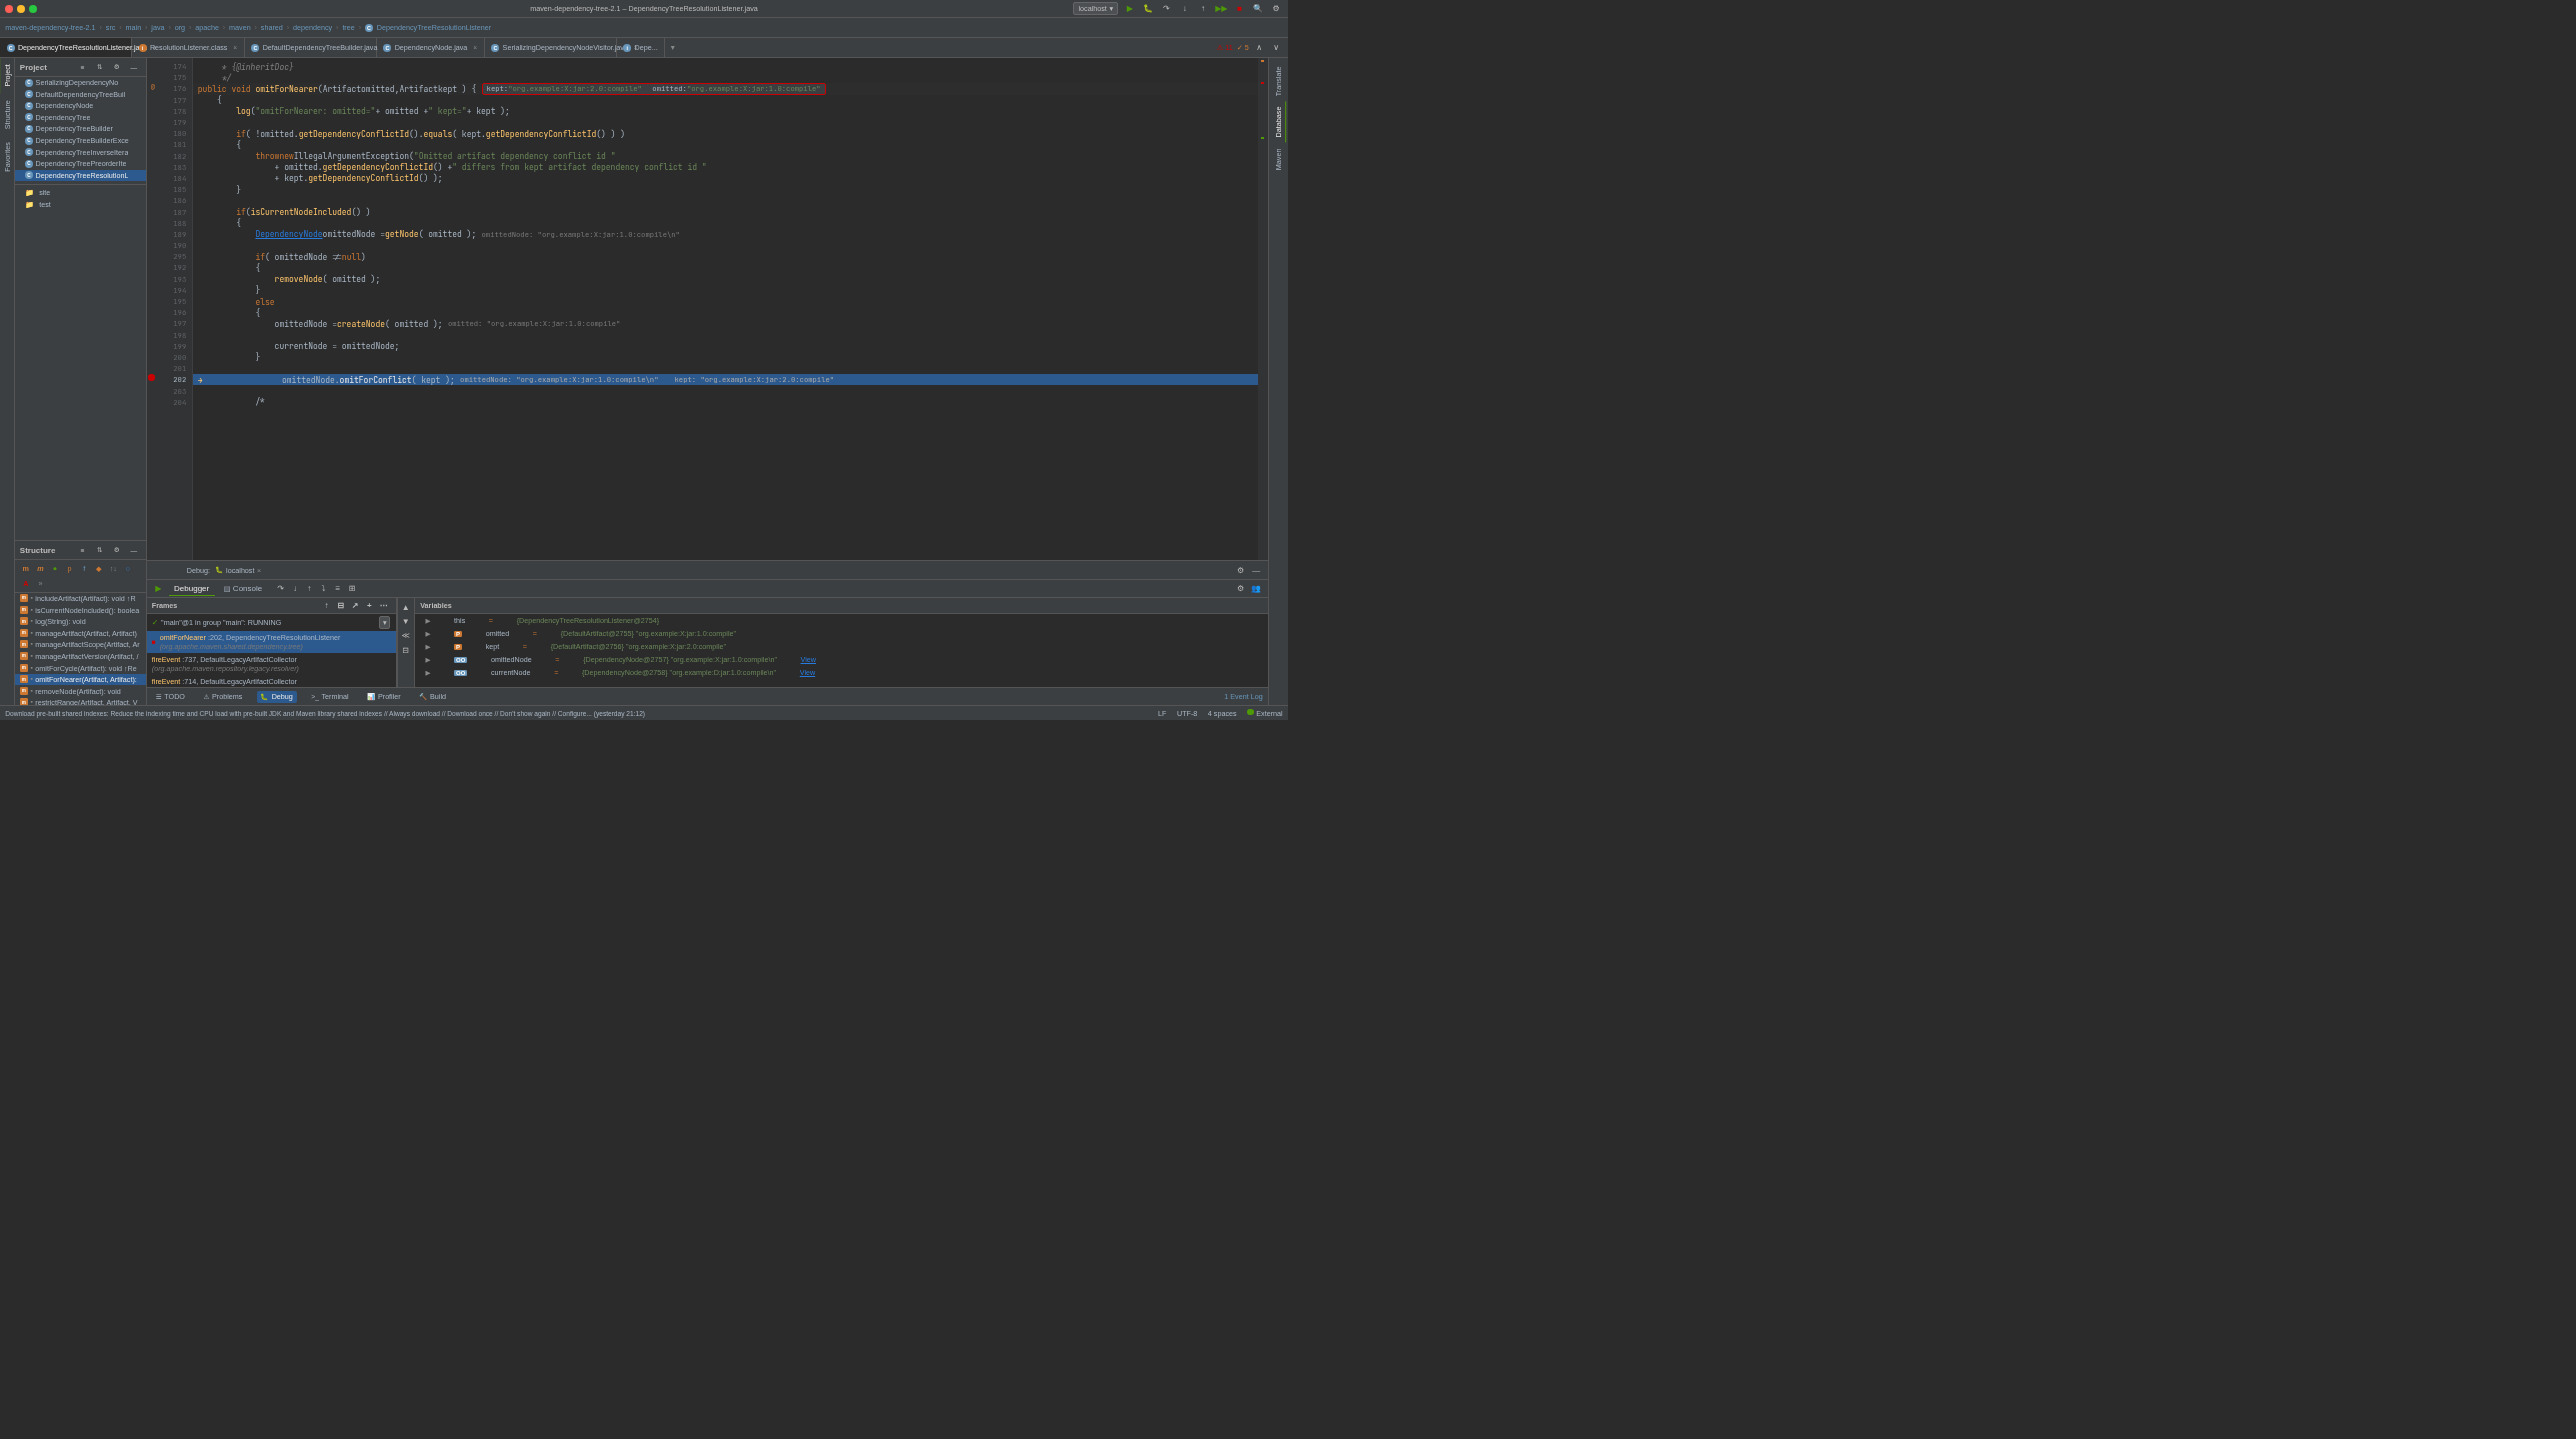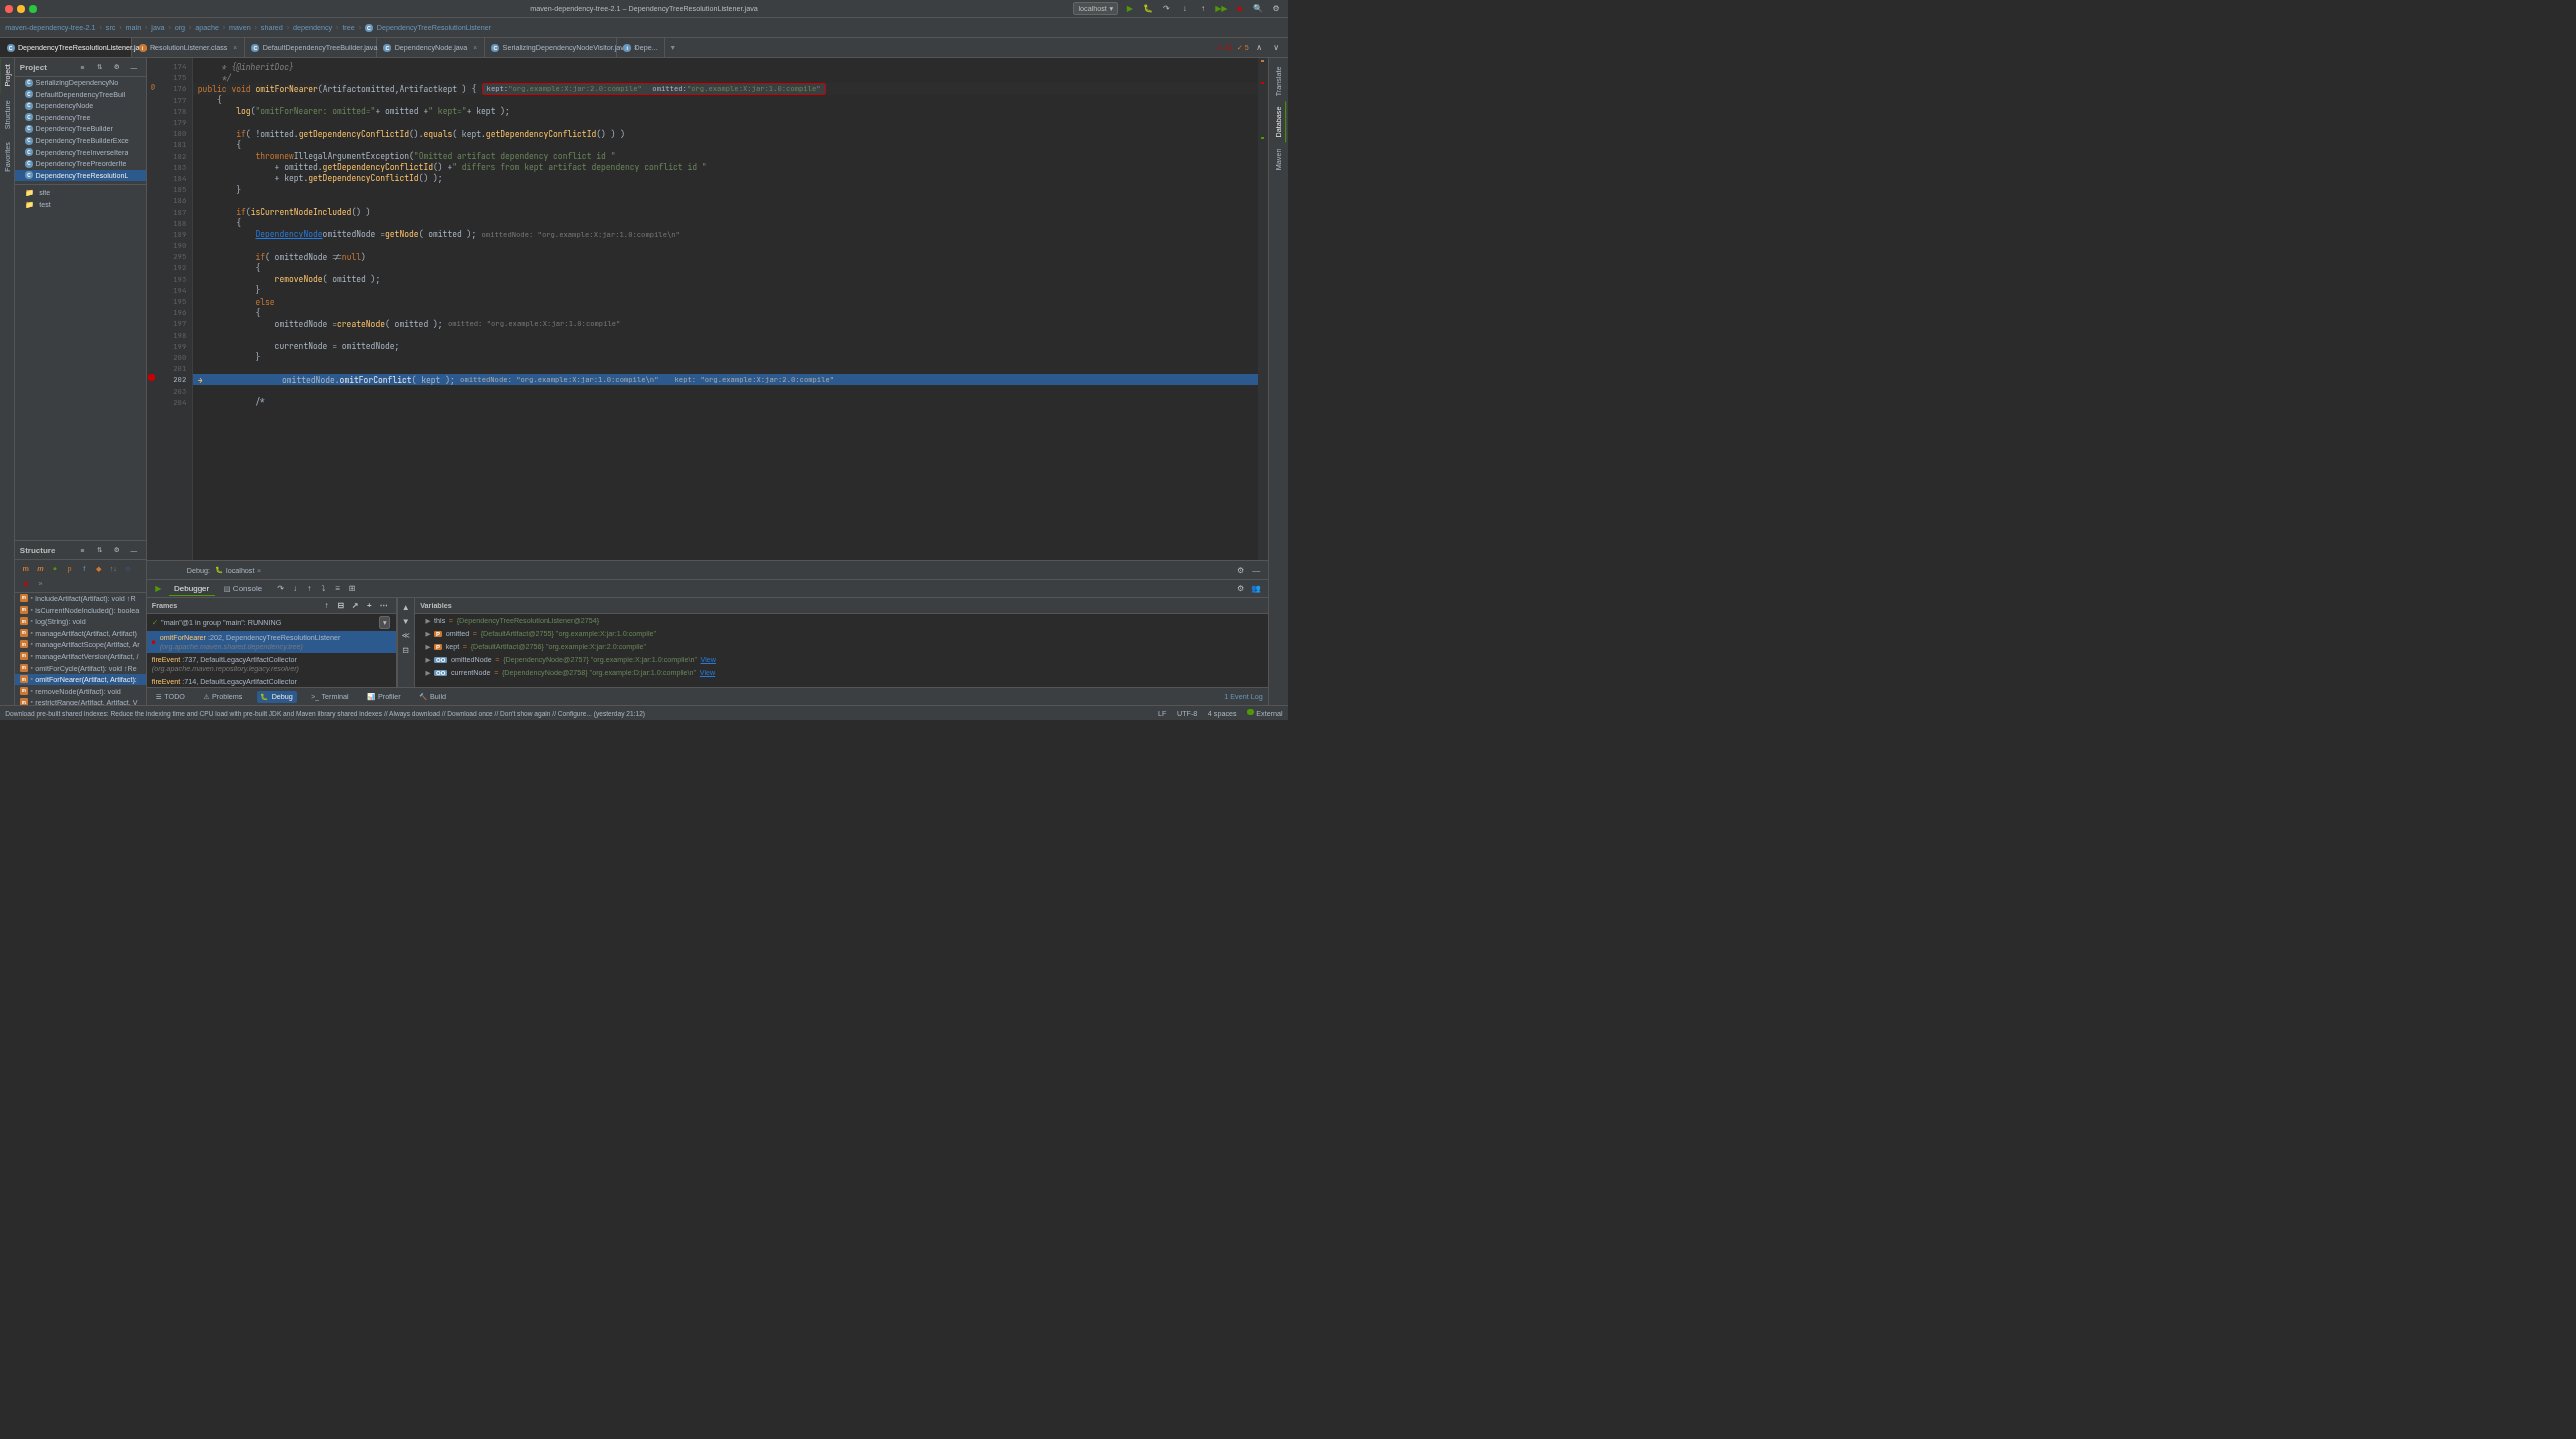--- a/index.html
+++ b/index.html
@@ -503,21 +503,21 @@
     }
     .variables-list {
       flex: 1;
       overflow-y: auto;
       font-size: 7.2px;
     }
     .var-item {
       padding: 2px 5.3px 2px 10.5px;
       display: flex;
       align-items: center;
-      gap: 1px;
+      gap: 21px;
       cursor: pointer;
       color: #a9b7c6;
     }
     .var-name { color: #a9b7c6; }
     .var-equals { color: #cc7832; margin: 0 2.6px; }
     .var-value { color: #6a8759; }
     .var-expand { color: #888; margin-right: 2.6px; font-size: 6.6px; }
 
     
     .bottom-toolbar {

